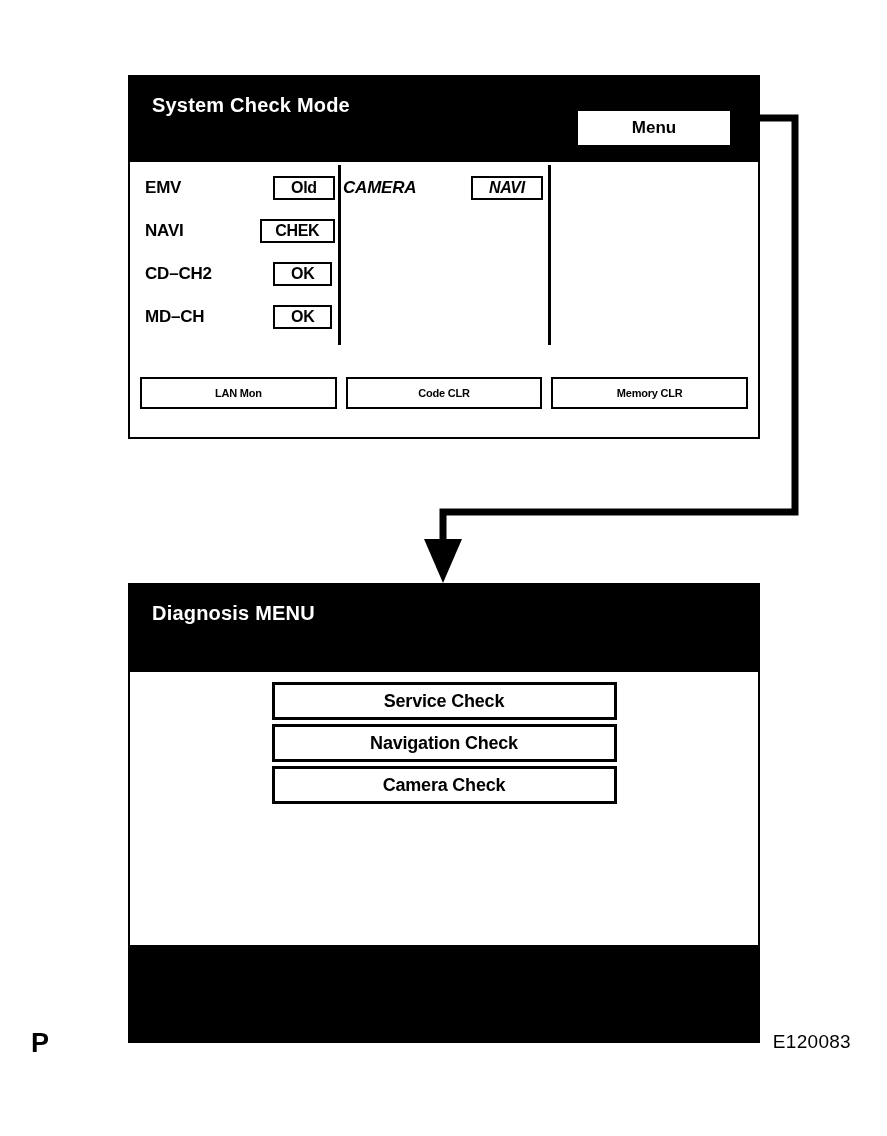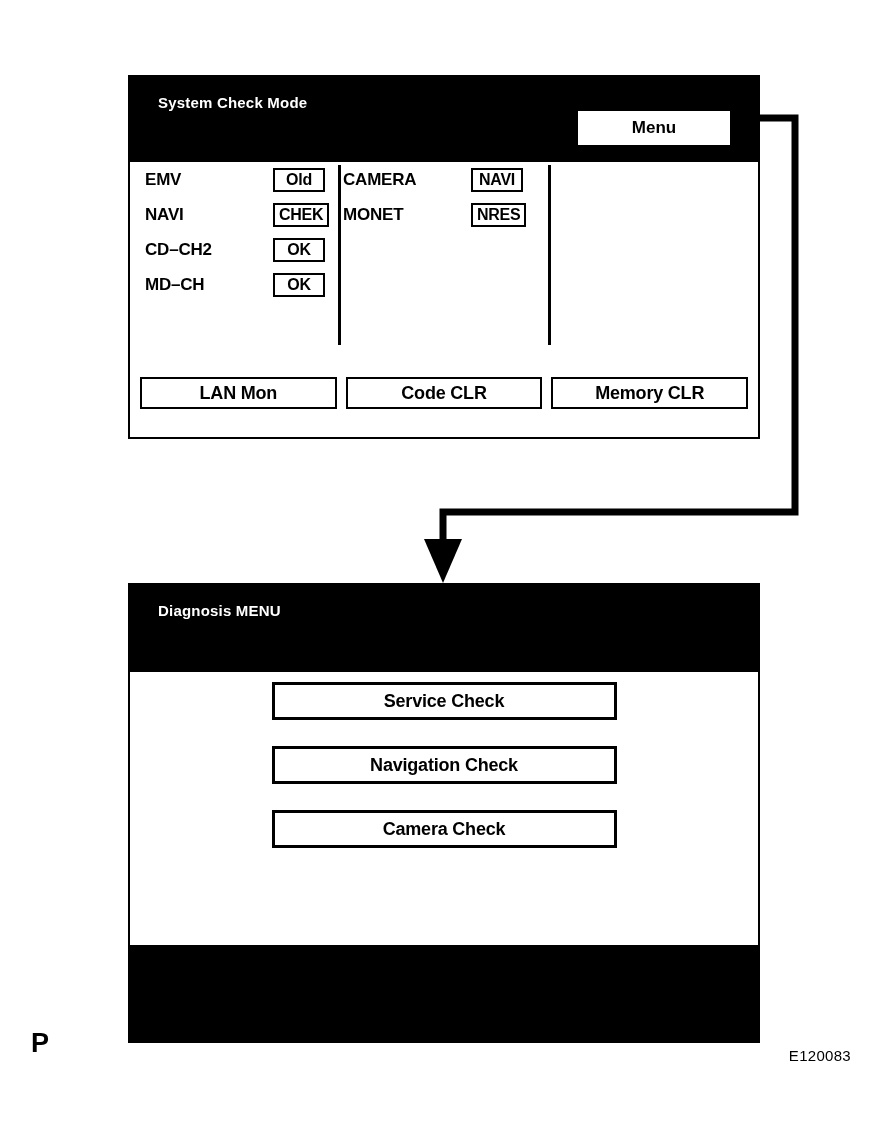--- a/index.html
+++ b/index.html
@@ -35,25 +35,24 @@
     top: 583px;
     width: 632px;
     height: 460px;
   }
 
   .screen-title {
     position: absolute;
     left: 24px;
     top: 19px;
     color: #ffffff;
-    font-size: 15px;
+    font-size: 20px;
     font-weight: bold;
     letter-spacing: 0.2px;
     white-space: nowrap;
-    margin-left: 6px;
   }
 
   
   #menu-button {
     position: absolute;
     left: 450px;
     top: 36px;
     width: 152px;
     height: 34px;
     background: #ffffff;
@@ -83,45 +82,46 @@
     left: 0;
     top: 0;
     width: 628px;
     height: 190px;
   }
   .status-col {
     position: absolute;
     top: 0;
   }
   #status-col-left  { left: 15px;  width: 190px; }
-  #status-col-right { left: 213px; width: 210px; }
+  #status-col-right { left: 213px; width: 210px; font-style: italic; }
 
   .status-row {
     position: relative;
     height: 35px;
     display: flex;
     align-items: center;
+    margin-top: 8px;
   }
   .status-label {
     font-size: 17px;
     font-weight: bold;
     color: #000;
     white-space: nowrap;
     width: 128px;
     letter-spacing: -0.2px;
   }
   .status-badge {
     border: 2px solid #000;
     background: #fff;
     color: #000;
     font-size: 16px;
     font-weight: bold;
     height: 24px;
     min-width: 52px;
-    padding: 0 4px;
+    padding: 0 16px;
     display: flex;
     align-items: center;
     justify-content: center;
     box-sizing: border-box;
     letter-spacing: -0.3px;
   }
 
   .col-divider {
     position: absolute;
     top: 3px;
@@ -140,21 +140,21 @@
     width: 608px;
     height: 32px;
     display: flex;
     gap: 9px;
   }
   .action-button {
     flex: 1;
     border: 2px solid #000;
     background: #fff;
     color: #000;
-    font-size: 18px;
+    font-size: 11px;
     font-weight: bold;
     display: flex;
     align-items: center;
     justify-content: center;
     box-sizing: border-box;
     letter-spacing: -0.2px;
   }
 
   
   #diagnosis-body {
@@ -162,21 +162,21 @@
     left: 2px;
     top: 89px;
     width: 628px;
     height: 273px;
     background: #ffffff;
     box-sizing: border-box;
     padding-top: 10px;
     display: flex;
     flex-direction: column;
     align-items: center;
-    gap: 26px;
+    gap: 4px;
   }
   .menu-item-button {
     width: 345px;
     height: 38px;
     border: 3px solid #000;
     background: #fff;
     color: #000;
     font-size: 18px;
     font-weight: bold;
     display: flex;
@@ -195,24 +195,23 @@
     left: 31px;
     top: 1028px;
     font-size: 27px;
     font-weight: bold;
     color: #000;
   }
   #figure-id {
     position: absolute;
     right: 36px;
     top: 1031px;
-    font-size: 15px;
+    font-size: 19px;
     color: #000;
     letter-spacing: 0.3px;
-    margin-top: 16px;
   }
 </style>
 </head>
 <body>
 
 <div class="screen" id="screen-system-check">
 
   <div class="screen-title">System Check Mode</div>
 
   <div id="menu-button">Menu</div>
@@ -237,24 +236,20 @@
         <div class="status-row">
           <span class="status-label">MD–CH</span>
           <span class="status-badge">OK</span>
         </div>
       </div>
 
       <div class="status-col" id="status-col-right">
         <div class="status-row">
           <span class="status-label">CAMERA</span>
           <span class="status-badge">NAVI</span>
-        </div>
-        <div class="status-row">
-          <span class="status-label">MONET</span>
-          <span class="status-badge">NRES</span>
         </div>
       </div>
 
       <div class="col-divider" id="divider-1"></div>
       <div class="col-divider" id="divider-2"></div>
     </div>
 
     <div id="system-check-actions">
       <div class="action-button">LAN Mon</div>
       <div class="action-button">Code CLR</div>

